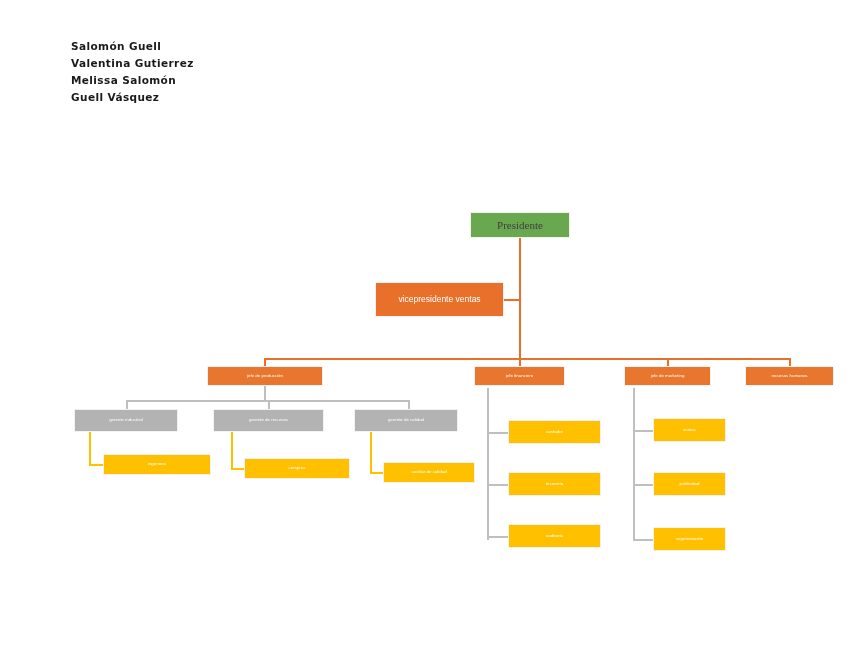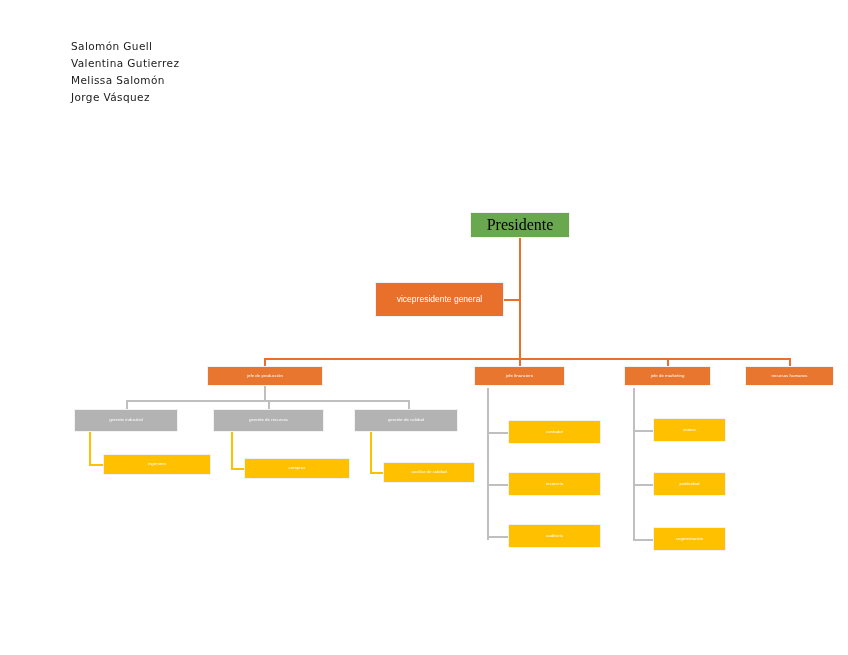--- a/index.html
+++ b/index.html
@@ -23,40 +23,40 @@
   .name-list {
     position: absolute;
     left: 71px;
     top: 38px;
     font-size: 10.5px;
     line-height: 17px;
     color: #1a1a1a;
     letter-spacing: 0.4px;
     font-family: "DejaVu Sans", sans-serif;
   }
-  .name-list div { white-space: nowrap; }
+  .name-list div { white-space: nowrap; font-weight: bold; }
 
   
   .node {
     position: absolute;
     box-sizing: border-box;
     display: flex;
     align-items: center;
     justify-content: center;
     text-align: center;
     color: #ffffff;
     border: 1px solid #f2f2f2;
     line-height: 1.1;
     overflow: hidden;
   }
   .node-president {
     background: #6aa84f;
     font-family: "Liberation Serif", serif;
-    font-size: 16px;
-    color: #000000;
+    font-size: 11px;
+    color: #404040;
   }
   .node-orange  { background: #e8702a; }
   .node-orange2 { background: #e8762e; }
   .node-gray    { background: #b3b3b3; }
   .node-amber   { background: #ffc000; }
 
   
   .line {
     position: absolute;
     box-sizing: border-box;
@@ -70,21 +70,21 @@
 </style>
 </head>
 <body>
 
 <div id="canvas">
 
   <div class="name-list">
     <div>Salomón Guell</div>
     <div>Valentina Gutierrez</div>
     <div>Melissa Salomón</div>
-    <div>Jorge Vásquez</div>
+    <div>Guell Vásquez</div>
   </div>
 
   <div class="line v-orange" style="left:519px; top:238px; height:122px;"></div>
 
   <div class="line h-orange" style="left:504px; top:299px; width:16px;"></div>
 
   <div class="line h-orange" style="left:264px; top:358px; width:526px;"></div>
 
   <div class="line v-orange" style="left:264px; top:358px; height:8px;"></div>
   <div class="line v-orange" style="left:519px; top:358px; height:8px;"></div>
@@ -114,21 +114,21 @@
   <div class="line v-gray" style="left:633px; top:388px; height:152px;"></div>
   <div class="line h-gray" style="left:633px; top:430px; width:20px;"></div>
   <div class="line h-gray" style="left:633px; top:484px; width:20px;"></div>
   <div class="line h-gray" style="left:633px; top:539px; width:20px;"></div>
 
   <div class="node node-president" style="left:470px; top:212px; width:100px; height:26px;">
     <span>Presidente</span>
   </div>
 
   <div class="node node-orange" style="left:375px; top:282px; width:129px; height:35px; font-size:8.5px;">
-    <span>vicepresidente general</span>
+    <span>vicepresidente ventas</span>
   </div>
 
   <div class="node node-orange2" style="left:207px; top:366px; width:116px; height:20px; font-size:4.4px;">
     <span>jefe de producción</span>
   </div>
 
   <div class="node node-orange2" style="left:474px; top:366px; width:91px; height:20px; font-size:4.4px;">
     <span>jefe financiero</span>
   </div>
 

